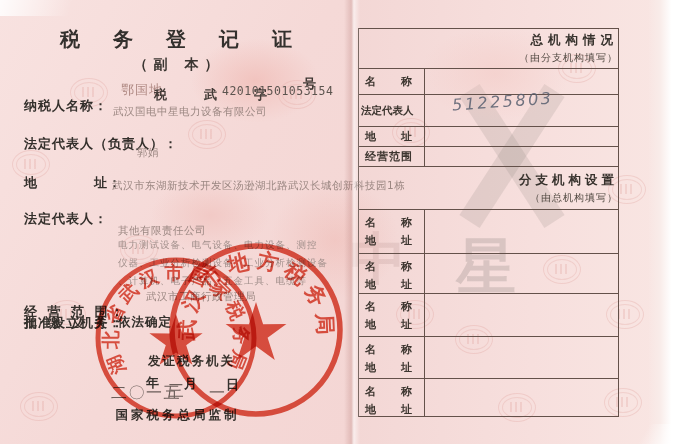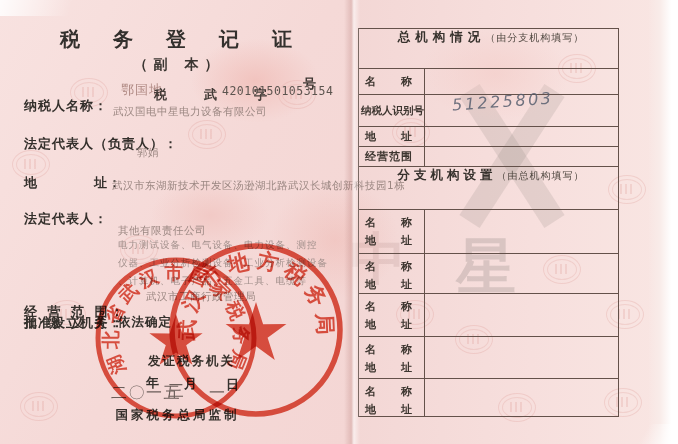--- a/index.html
+++ b/index.html
@@ -55,21 +55,21 @@
   .scope-line{font-family:"DejaVu Sans",sans-serif;color:#a18f8b;font-size:9.5px;white-space:nowrap;letter-spacing:1px;}
   .issuer{left:148px;top:353px;font-size:12.5px;font-weight:bold;letter-spacing:2px;color:#35302b;}
   .dunit{font-size:13px;font-weight:bold;color:#34302c;}
   .dval{font-size:16px;color:#6b5e5a;letter-spacing:1.5px;}
   .footer{left:0;top:407px;width:352px;text-align:center;font-size:12.5px;font-weight:bold;
     letter-spacing:3px;text-indent:3px;color:#34302c;}
   
   .tbl{left:358px;top:28px;width:259px;height:387px;border:1.6px solid #64514a;box-sizing:content-box;}
   .trow{position:relative;display:flex;box-sizing:border-box;border-top:1.3px solid #64514a;}
   .trow.first{border-top:none;}
-  .thead{flex-direction:row;align-items:flex-start;justify-content:center;}
+  .thead{flex-direction:column;align-items:flex-end;justify-content:center;}
   .thead .t1{font-size:12.5px;font-weight:bold;letter-spacing:5px;text-indent:5px;color:#37322d;}
   .thead .t2{font-size:10px;color:#4e463f;letter-spacing:1px;margin-top:2px;}
   .tlab{width:66px;box-sizing:border-box;border-right:1.3px solid #64514a;display:flex;
     align-items:center;padding-left:6px;font-size:11px;font-weight:600;color:#3c352f;
     letter-spacing:1px;white-space:nowrap;}
   .tlab2{width:66px;box-sizing:border-box;border-right:1.3px solid #64514a;padding:4px 0 0 6px;
     font-size:11px;font-weight:600;color:#3c352f;letter-spacing:1px;white-space:nowrap;line-height:18px;}
   .tval{flex:1;}
   .hand{left:452px;top:92px;font-family:"DejaVu Sans",sans-serif;font-style:italic;font-size:16px;
     color:#596070;transform:rotate(-4deg);letter-spacing:2.5px;opacity:.85;white-space:nowrap;}
@@ -163,21 +163,21 @@
   <div class="abs tbl zt">
     <div class="trow thead first" style="height:39px;">
       <div class="t1">总机构情况</div>
       <div class="t2">（由分支机构填写）</div>
     </div>
     <div class="trow" style="height:26px;">
       <div class="tlab">名　　称</div>
       <div class="tval"></div>
     </div>
     <div class="trow" style="height:32px;">
-      <div class="tlab" style="font-size:10.5px;letter-spacing:0;padding-left:2px;">纳税人识别号</div>
+      <div class="tlab" style="font-size:10.5px;letter-spacing:0;padding-left:2px;">法定代表人</div>
       <div class="tval"></div>
     </div>
     <div class="trow" style="height:20px;">
       <div class="tlab">地　　址</div>
       <div class="tval"></div>
     </div>
     <div class="trow" style="height:20px;justify-content:center;">
       <div class="tlab">经营范围</div>
       <div class="tval"></div>
     </div>

